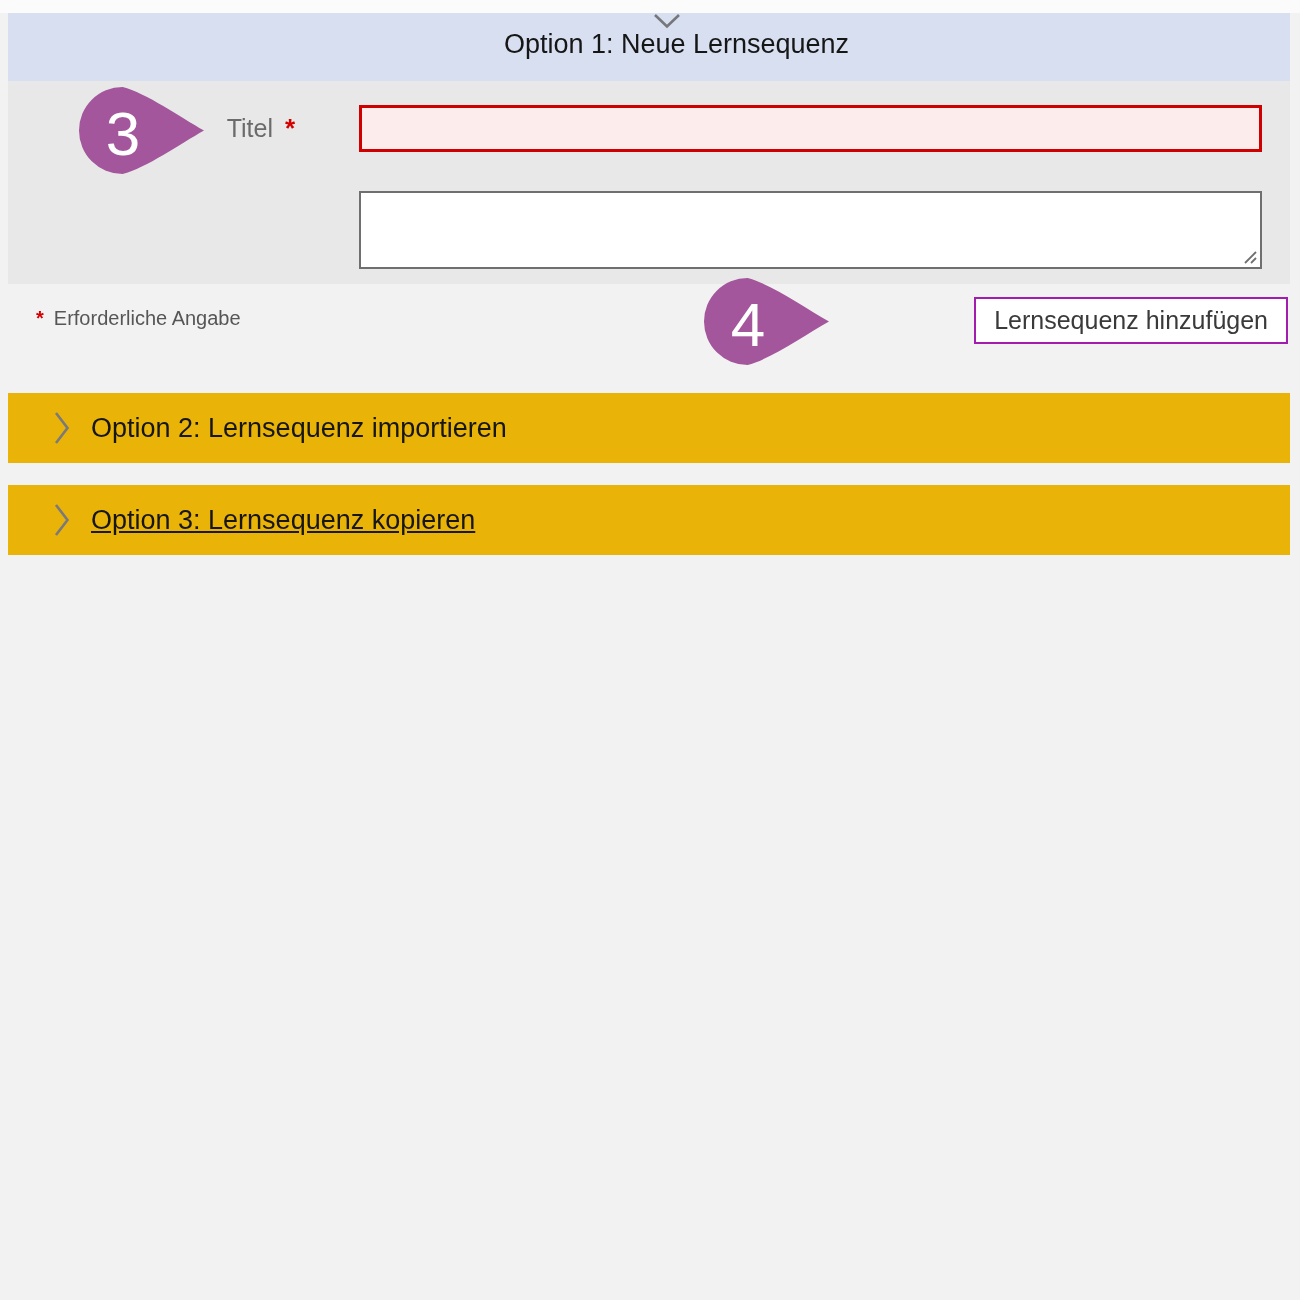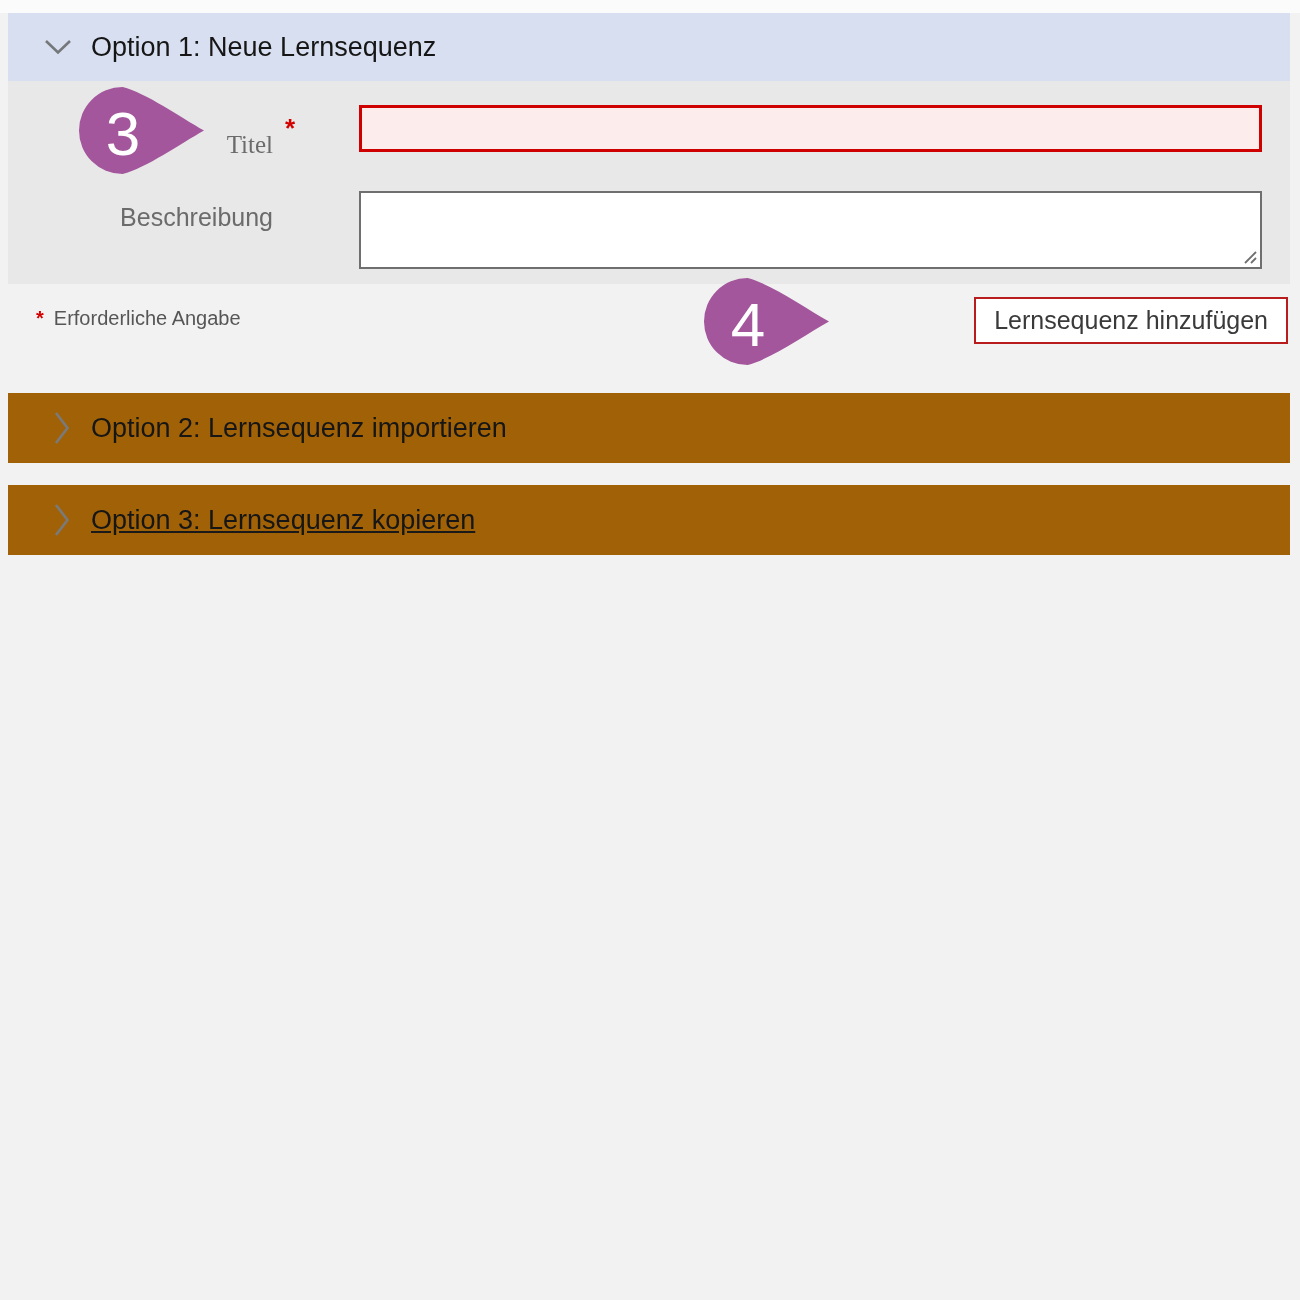--- a/index.html
+++ b/index.html
@@ -16,36 +16,37 @@
     background:#fbfbfc;
   }
 
   
   .acc-open {
     position:absolute; left:8px; top:13px; width:1282px; height:68px;
     background:#d8dff0;
     display:flex; align-items:center;
     padding-left:36px;
     cursor:pointer;
+    flex-direction:column;
   }
   .acc-open .chev { width:28px; height:16px; flex:0 0 auto; }
   .acc-open .acc-title {
     margin-left:19px; font-size:27px; color:#161616;
   }
 
   
   .form-body {
     position:absolute; left:8px; top:81px; width:1282px; height:203px;
     background:#e8e8e8;
   }
   .flabel {
     position:absolute; left:0; width:265px;
     text-align:right; font-size:25px; color:#6b6b6b;
   }
-  .flabel-titel { top:40px; height:47px; line-height:47px;font-family:Liberation Serif, serif; }
+  .flabel-titel { top:24px; height:47px; line-height:47px; }
   .flabel-beschr { top:110px; height:52px; line-height:52px; }
   .req-star {
     position:absolute; left:277px; top:24px; height:47px; line-height:47px;
     color:#d40000; font-size:26px; font-weight:bold;
   }
   .input-error {
     position:absolute; left:351px; top:24px; width:903px; height:47px;
     background:#fdecec;
     border:3px solid #cf0000;
     font-size:25px; font-family:inherit; color:#222;
@@ -68,29 +69,29 @@
     font-size:20px; color:#565656;
   }
   .required-note .mark { color:#d40000; font-weight:bold; margin-right:10px; }
   .btn-row {
     position:absolute; top:297px; right:12px;
     display:flex; gap:11px;
   }
   .btn {
     height:47px; line-height:43px;
     background:#ffffff;
-    border:2px solid #b91c1c;
+    border:2px solid #a21caf;
     font-size:25px; font-family:inherit; color:#3a3a3a;
     padding:0 18px; cursor:pointer; white-space:nowrap;
   }
 
   
   .acc-row {
     position:absolute; left:8px; width:1282px; height:70px;
-    background:#a16207;
+    background:#eab308;
     display:flex; align-items:center;
     padding-left:46px;
     cursor:pointer;
   }
   .acc-row-2 { top:393px; }
   .acc-row-3 { top:485px;text-decoration:underline; }
   .acc-row .chev { width:16px; height:34px; flex:0 0 auto; }
   .acc-row .acc-title { margin-left:21px; font-size:27px; color:#161616; }
 
   
@@ -116,23 +117,20 @@
   <span class="acc-title">Option 1: Neue Lernsequenz</span>
 </div>
 
 <div class="form-body">
   <div class="flabel flabel-titel">
     <span>Titel</span>
   </div>
   <span class="req-star">*</span>
   <input class="input-error" type="text" value="" style="">
 
-  <div class="flabel flabel-beschr">
-    <span>Beschreibung</span>
-  </div>
   <div class="textarea-wrap">
     <textarea class="textarea-plain" style=""></textarea>
     <svg class="resize-handle" viewBox="0 0 16 16">
       <line x1="3" y1="14" x2="14" y2="3" stroke="#6f6f6f" stroke-width="1.8"></line>
       <line x1="9" y1="14" x2="14" y2="9" stroke="#6f6f6f" stroke-width="1.8"></line>
     </svg>
   </div>
 </div>
 
 <div class="required-note">

